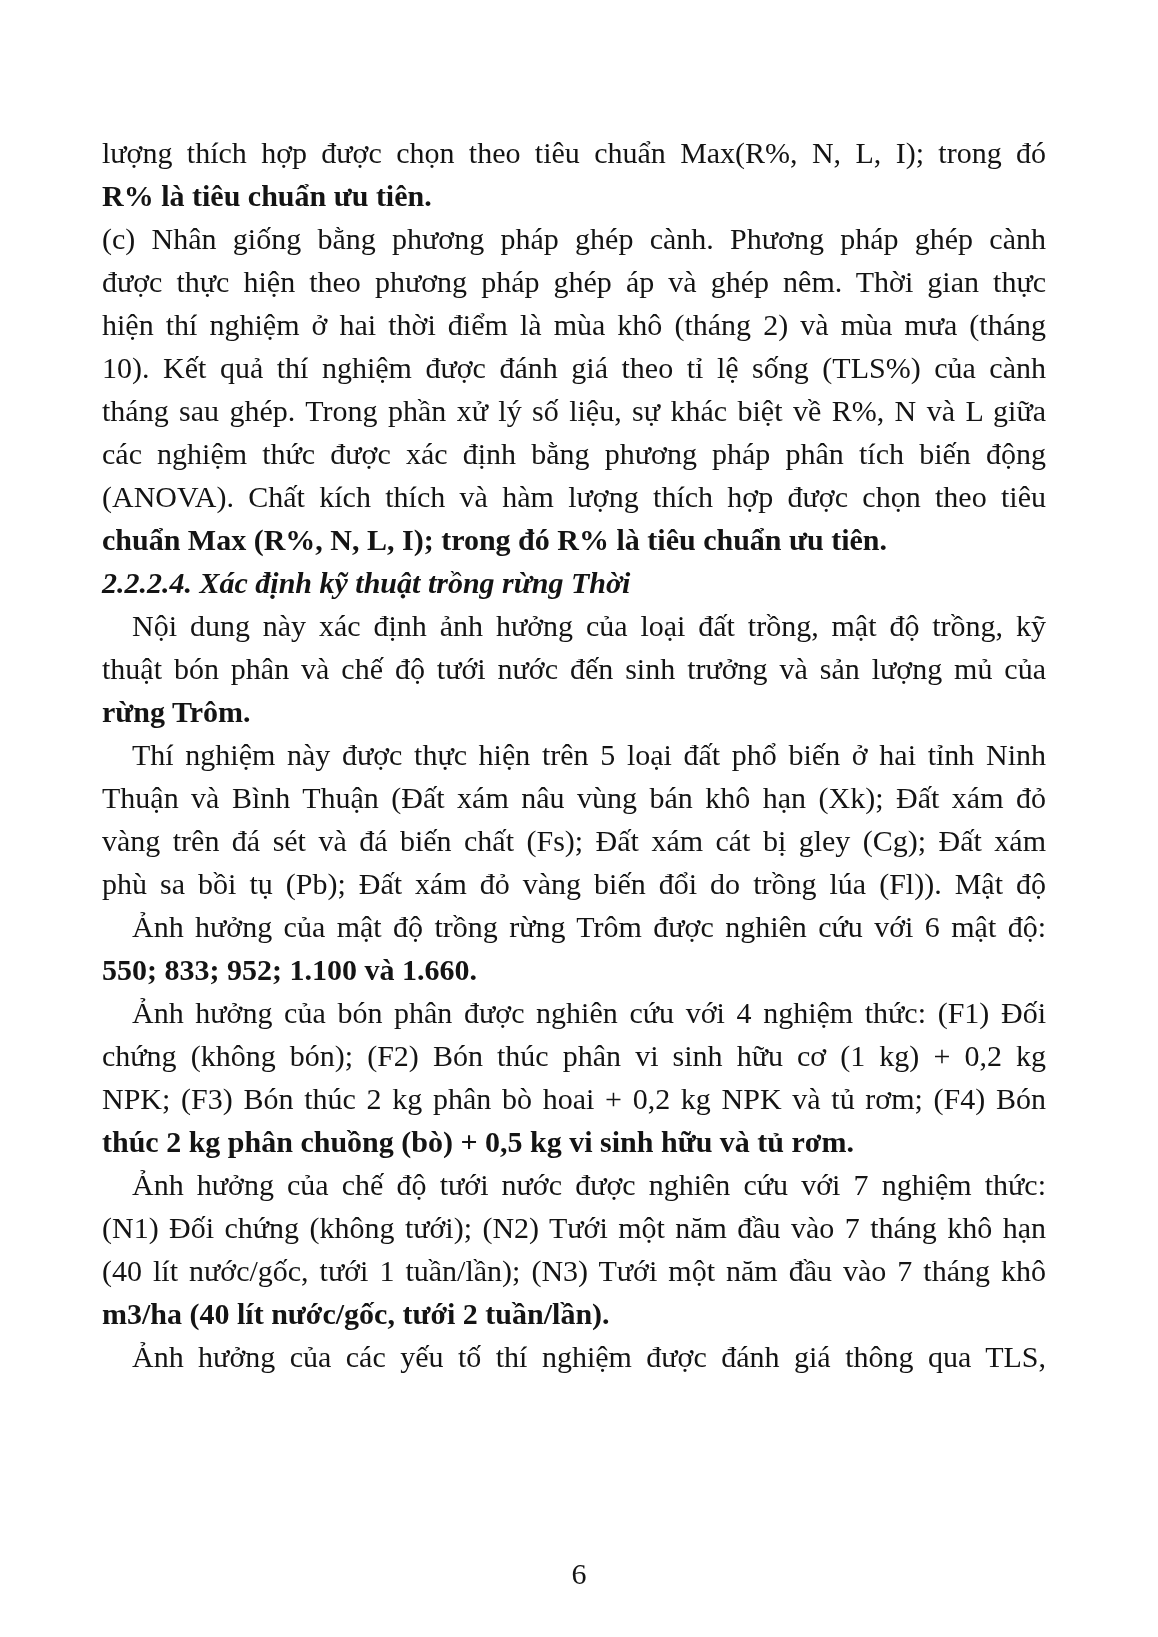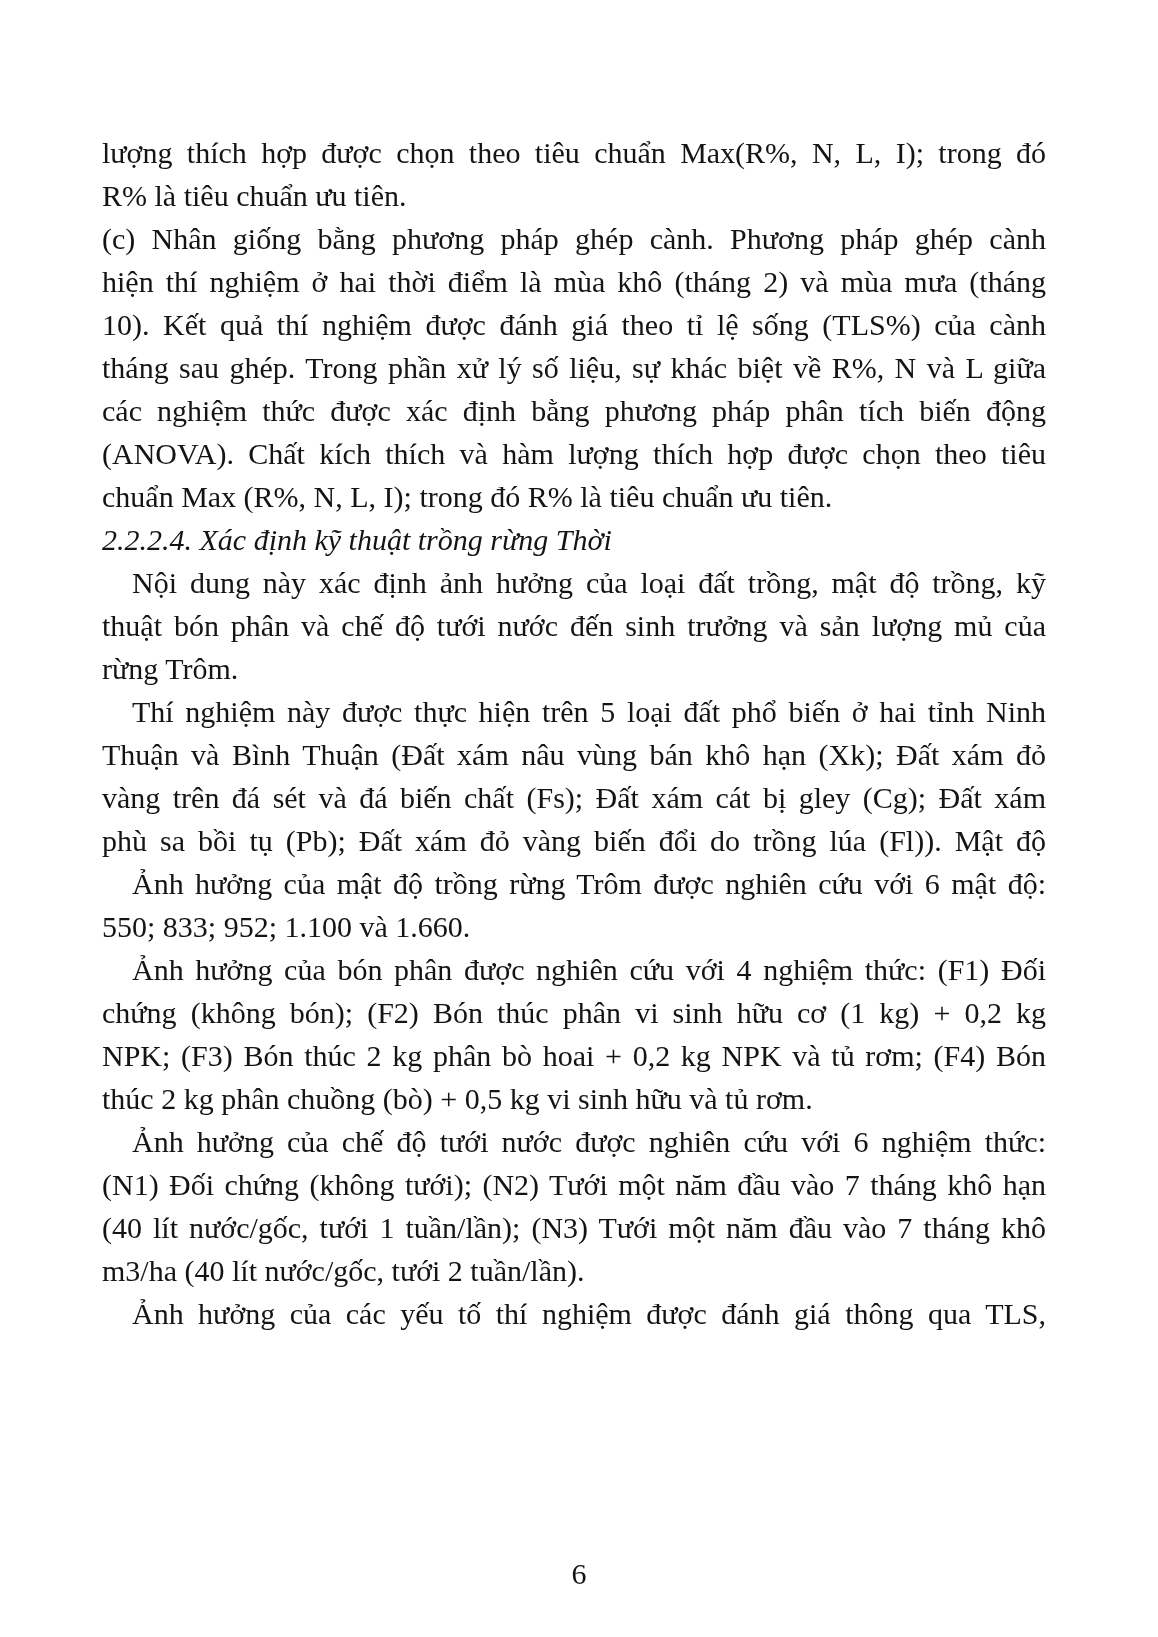--- a/index.html
+++ b/index.html
@@ -32,20 +32,21 @@
   .line {
     text-align: justify;
     text-align-last: justify;
     word-spacing: -1px;
     white-space: normal;
   }
   .line.left {
     text-align: right;
     text-align-last: left;
     word-spacing: normal;
+    font-weight: bold;
   }
   .line.indent {
     text-indent: 30px;
   }
   .line.italic {
     font-style: italic;
   }
   .page-number {
     position: absolute;
     top: 1552px;
@@ -57,40 +58,41 @@
   }
 </style>
 </head>
 <body>
 
 <div class="page">
   <div class="text-block">
       <div class="line">lượng thích hợp được chọn theo tiêu chuẩn Max(R%, N, L, I); trong đó</div>
       <div class="line left">R% là tiêu chuẩn ưu tiên.</div>
       <div class="line">(c) Nhân giống bằng phương pháp ghép cành. Phương pháp ghép cành</div>
+      <div class="line">được thực hiện theo phương pháp ghép áp và ghép nêm. Thời gian thực</div>
       <div class="line">hiện thí nghiệm ở hai thời điểm là mùa khô (tháng 2) và mùa mưa (tháng</div>
       <div class="line">10). Kết quả thí nghiệm được đánh giá theo tỉ lệ sống (TLS%) của cành</div>
       <div class="line">tháng sau ghép. Trong phần xử lý số liệu, sự khác biệt về R%, N và L giữa</div>
       <div class="line">các nghiệm thức được xác định bằng phương pháp phân tích biến động</div>
       <div class="line">(ANOVA). Chất kích thích và hàm lượng thích hợp được chọn theo tiêu</div>
       <div class="line left">chuẩn Max (R%, N, L, I); trong đó R% là tiêu chuẩn ưu tiên.</div>
       <div class="line left italic">2.2.2.4. Xác định kỹ thuật trồng rừng Thời</div>
       <div class="line indent">Nội dung này xác định ảnh hưởng của loại đất trồng, mật độ trồng, kỹ</div>
       <div class="line">thuật bón phân và chế độ tưới nước đến sinh trưởng và sản lượng mủ của</div>
       <div class="line left">rừng Trôm.</div>
       <div class="line indent">Thí nghiệm này được thực hiện trên 5 loại đất phổ biến ở hai tỉnh Ninh</div>
       <div class="line">Thuận và Bình Thuận (Đất xám nâu vùng bán khô hạn (Xk); Đất xám đỏ</div>
       <div class="line">vàng trên đá sét và đá biến chất (Fs); Đất xám cát bị gley (Cg); Đất xám</div>
       <div class="line">phù sa bồi tụ (Pb); Đất xám đỏ vàng biến đổi do trồng lúa (Fl)). Mật độ</div>
       <div class="line indent">Ảnh hưởng của mật độ trồng rừng Trôm được nghiên cứu với 6 mật độ:</div>
       <div class="line left">550; 833; 952; 1.100 và 1.660.</div>
       <div class="line indent">Ảnh hưởng của bón phân được nghiên cứu với 4 nghiệm thức: (F1) Đối</div>
       <div class="line">chứng (không bón); (F2) Bón thúc phân vi sinh hữu cơ (1 kg) + 0,2 kg</div>
       <div class="line">NPK; (F3) Bón thúc 2 kg phân bò hoai + 0,2 kg NPK và tủ rơm; (F4) Bón</div>
       <div class="line left">thúc 2 kg phân chuồng (bò) + 0,5 kg vi sinh hữu và tủ rơm.</div>
-      <div class="line indent">Ảnh hưởng của chế độ tưới nước được nghiên cứu với 6 nghiệm thức:</div>
+      <div class="line indent">Ảnh hưởng của chế độ tưới nước được nghiên cứu với 7 nghiệm thức:</div>
       <div class="line">(N1) Đối chứng (không tưới); (N2) Tưới một năm đầu vào 7 tháng khô hạn</div>
       <div class="line">(40 lít nước/gốc, tưới 1 tuần/lần); (N3) Tưới một năm đầu vào 7 tháng khô</div>
       <div class="line left">m3/ha (40 lít nước/gốc, tưới 2 tuần/lần).</div>
       <div class="line indent">Ảnh hưởng của các yếu tố thí nghiệm được đánh giá thông qua TLS,</div>
     </div>
   <div class="page-number">6</div>
 </div>
 
 </body></html>

